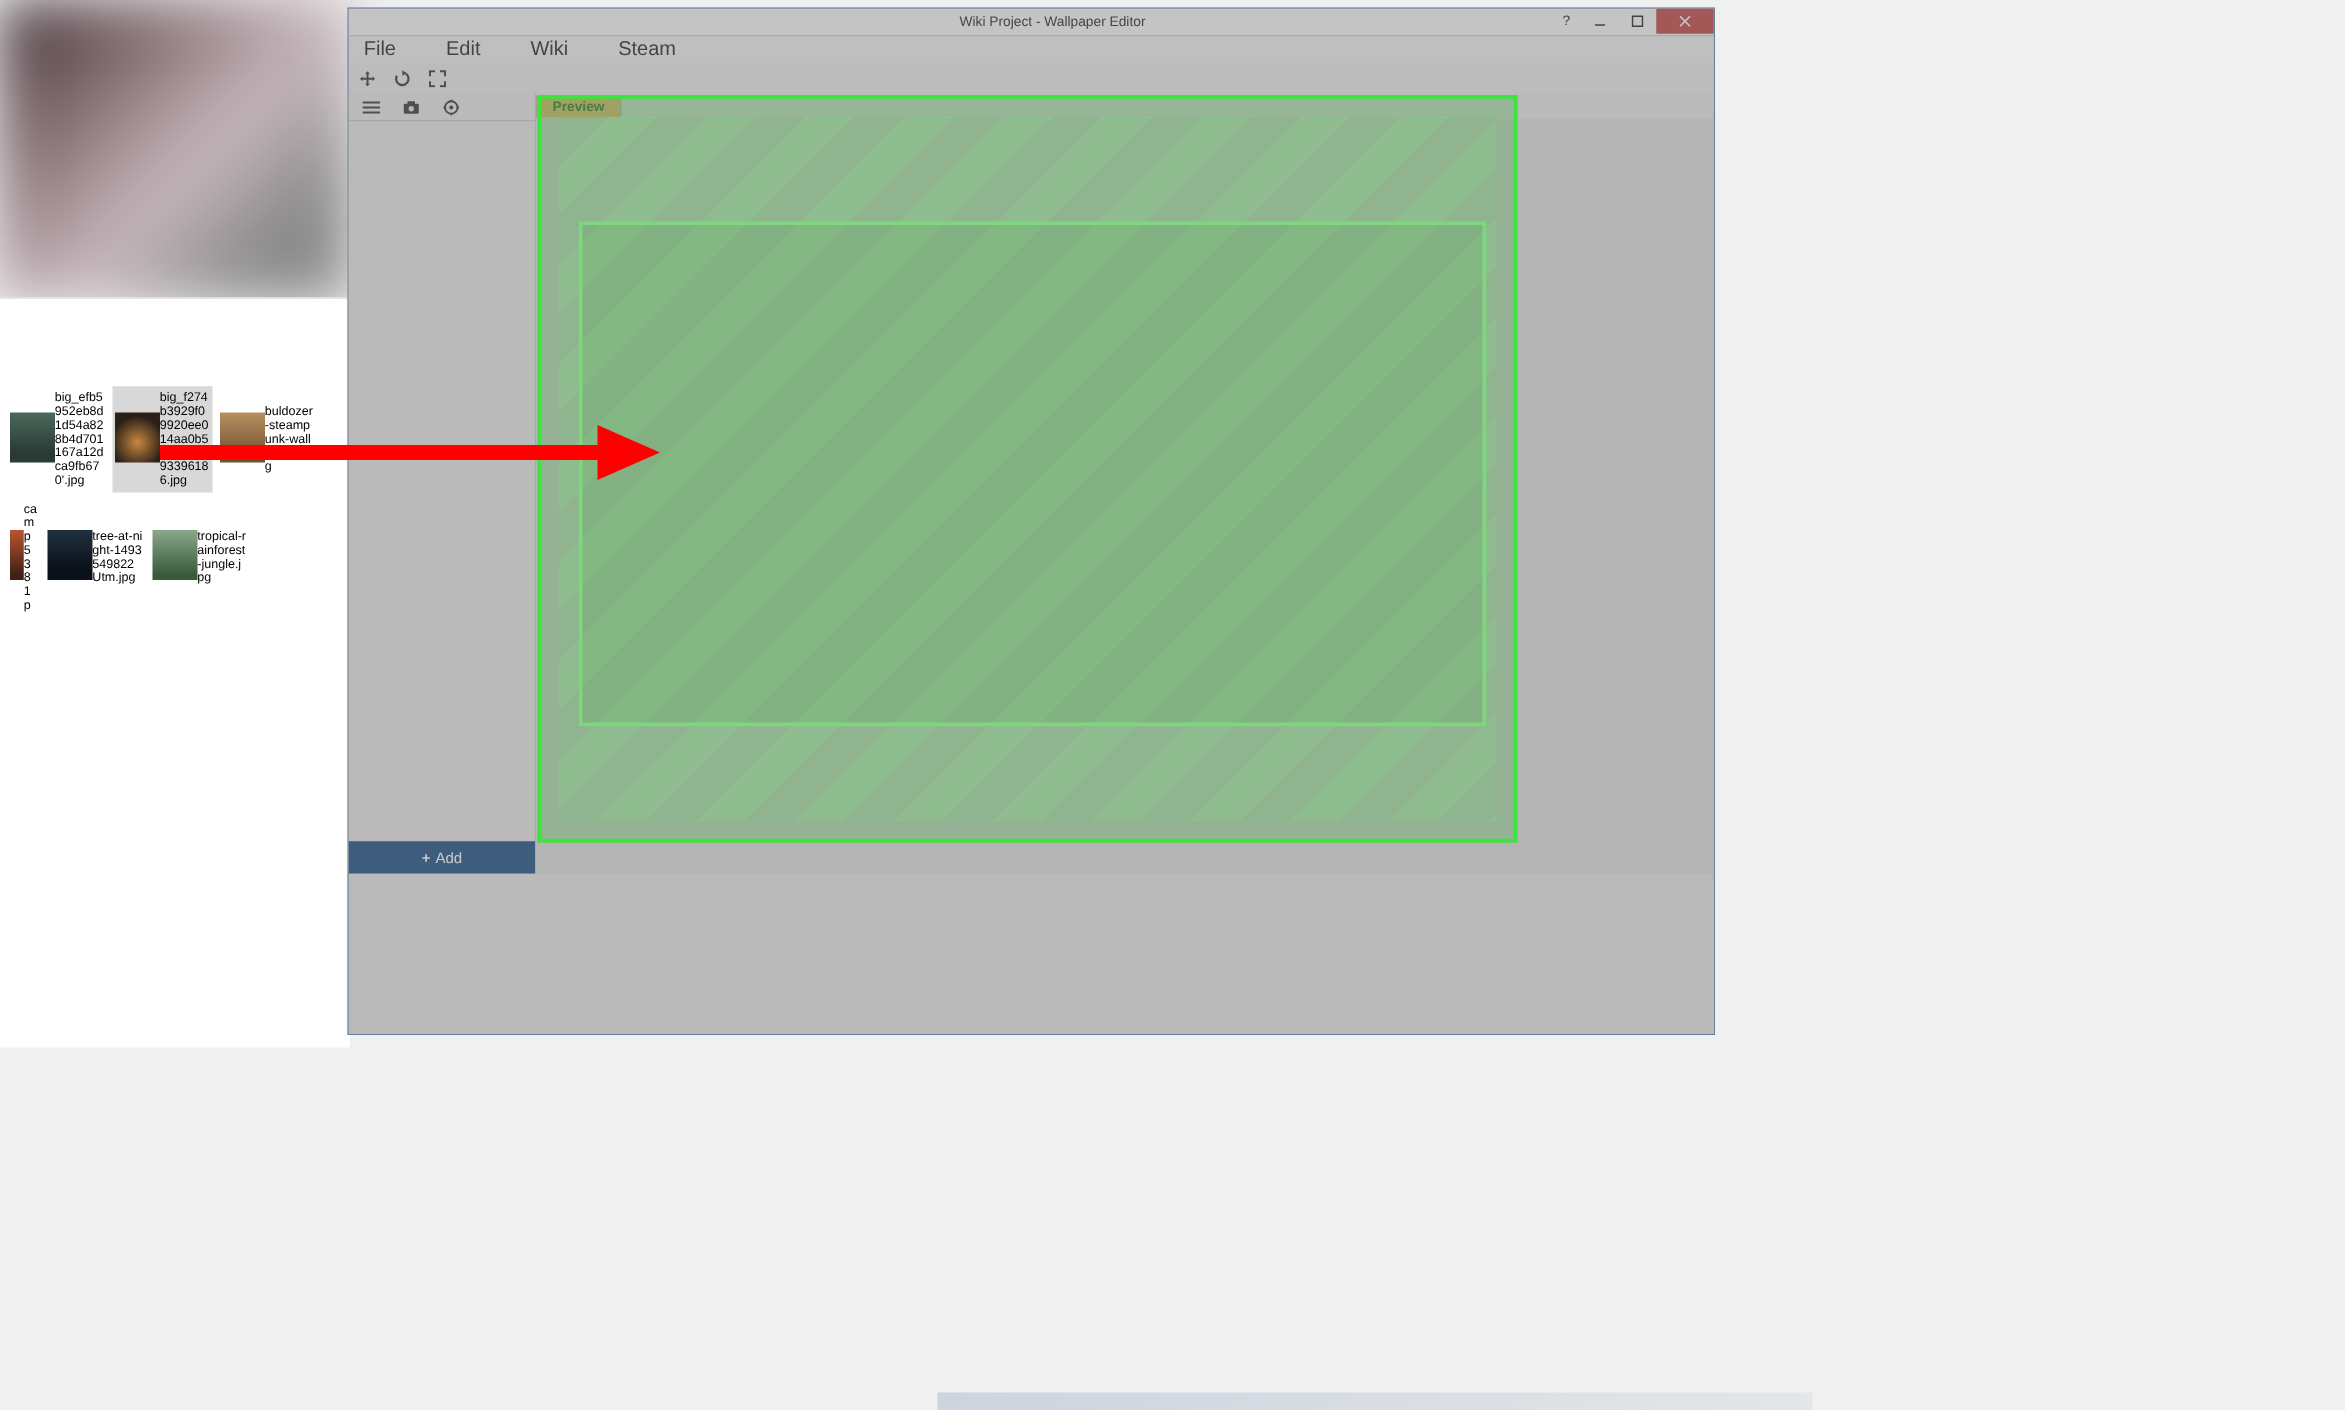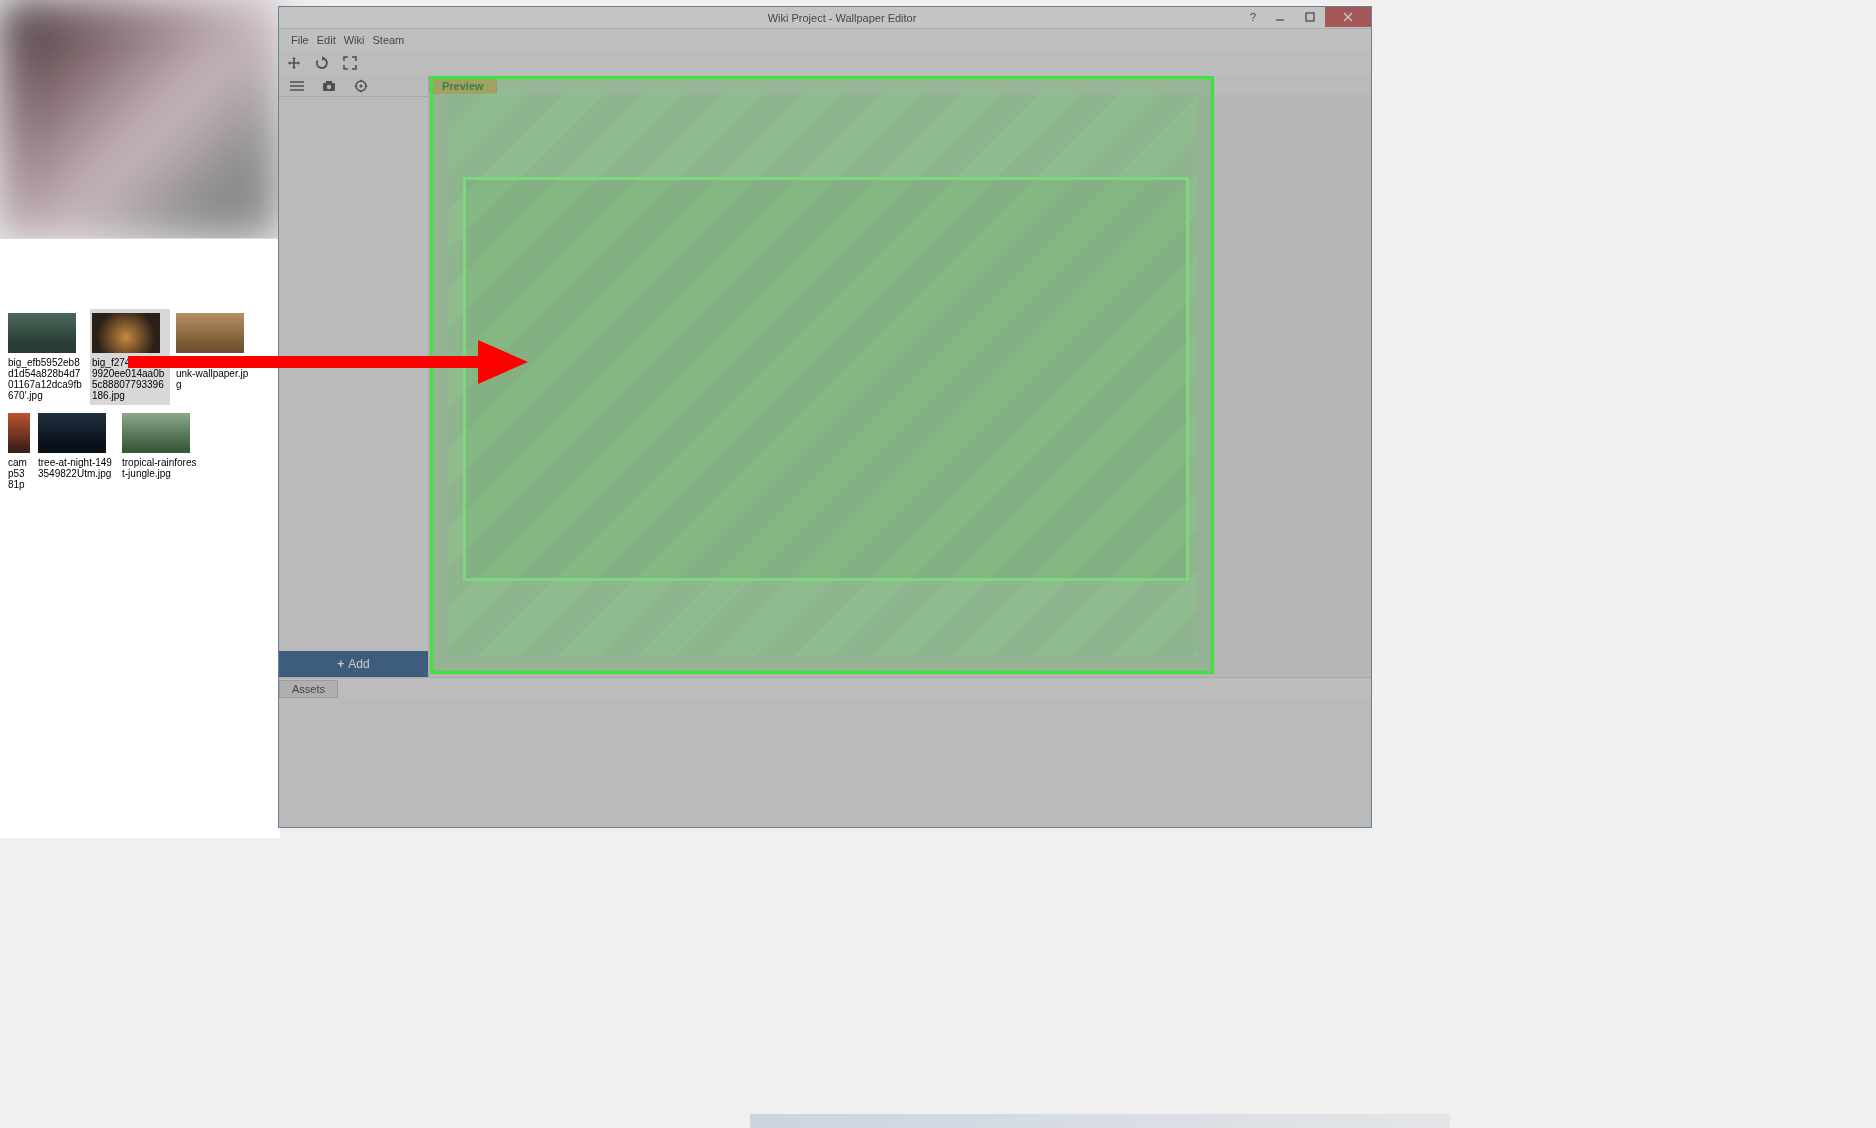--- a/index.html
+++ b/index.html
@@ -4,42 +4,42 @@
 <style>
 * { box-sizing: border-box; margin: 0; padding: 0; }
 body { font-family: "Segoe UI", Tahoma, sans-serif; font-size: 11px; background: #f0f0f0; width: 1876px; height: 1128px; overflow: hidden; position: relative; }
 
 
 .bg-blur { position: absolute; left: 0; top: 0; width: 280px; height: 240px; background: linear-gradient(135deg, #3a2a2e 0%, #8a7378 30%, #c8b8bd 55%, #888 80%); filter: blur(22px); }
 
 
 .file-explorer { position: absolute; left: 0; top: 238px; width: 280px; height: 600px; background: #ffffff; border-top: 1px solid #ddd; padding-top: 70px; }
 .file-grid { display: flex; flex-wrap: wrap; gap: 4px; padding: 0 6px; }
-.file-item { width: 80px; display: flex; flex-direction: column; padding: 4px 2px; cursor: pointer; }
+.file-item { width: 80px; display: flex; flex-direction: row; align-items: center; padding: 4px 2px; cursor: pointer; }
 .file-item.selected { background: #d8d8d8; }
 .thumb { width: 68px; height: 40px; background: #3a4a55; margin-bottom: 4px; }
 .thumb.t1 { background: linear-gradient(180deg,#4a6a5a 0%, #2a3a35 80%); }
 .thumb.t2 { background: radial-gradient(circle at 50% 60%, #c88840 0%, #2a2018 70%); }
 .thumb.t3 { background: linear-gradient(180deg,#b89060 0%, #705030 90%); }
 .thumb.t4 { background: linear-gradient(180deg,#bb5530 0%, #402018 90%); width:22px; }
 .thumb.t5 { background: linear-gradient(180deg,#203040 0%, #0a1018 80%); }
 .thumb.t6 { background: linear-gradient(180deg,#8aa88a 0%, #3a5a3a 90%); }
 .file-label { font-size: 10px; line-height: 11px; word-break: break-all; text-align: left; width: 100%; color: #000; }
 
 
 .app-window { position: absolute; left: 278px; top: 6px; width: 1094px; height: 822px; background: #e8e8e8; border: 1px solid #6a8fb5; display: flex; flex-direction: column; }
 
 .titlebar { height: 22px; background: #f8f8f8; display: flex; align-items: center; border-bottom: 1px solid #d0d0d0; position: relative; }
 .titlebar .title-text { position: absolute; left: 50%; transform: translateX(-50%); font-size: 11px; color: #333; margin-left: 17px; }
 .win-controls { position: absolute; right: 0; top: 0; display: flex; height: 20px; }
 .win-btn { width: 30px; height: 20px; display: flex; align-items: center; justify-content: center; font-size: 11px; color: #333; }
 .win-btn.help { width: 24px; }
 .win-btn.close { background: #c75050; color: #fff; width: 46px; }
 
-.menubar { height: 22px; display: flex; align-items: center; padding: 0 8px; gap: 0; background: #f0f0f0; font-size: 11px; color: #333; }
+.menubar { height: 22px; display: flex; align-items: center; padding: 0 8px; gap: 32px; background: #f0f0f0; font-size: 16px; color: #333; }
 .menu-item { padding: 2px 4px; cursor: pointer; }
 
 .toolbar { height: 24px; display: flex; align-items: center; padding: 0 6px; gap: 10px; background: #ececec; }
 .tool-btn { width: 18px; height: 18px; display: flex; align-items: center; justify-content: center; color: #444; cursor: pointer; font-size: 14px; }
 
 .main-area { flex: 1; display: flex; background: #e8e8e8; }
 .left-panel { width: 150px; background: #e8e8e8; display: flex; flex-direction: column; border-right: 1px solid #ccc; }
 .left-toolbar { height: 22px; display: flex; align-items: center; gap: 12px; padding: 0 8px; border-bottom: 1px solid #ccc; color: #444; }
 .lt-btn { width: 20px; height: 18px; display: flex; align-items: center; justify-content: center; cursor: pointer; font-size: 13px; }
 .left-spacer { flex: 1; }
@@ -198,23 +198,20 @@
 
     <div class="center-panel">
       <div class="preview-tab">
         <div class="tab-label">Preview</div>
       </div>
       <div class="preview-body"></div>
     </div>
 
   </div>
 
-  <div class="assets-bar">
-    <div class="assets-tab">Assets</div>
-  </div>
   <div class="assets-body"></div>
 </div>
 
 <div class="dim-veil"></div>
 
 <div class="drop-overlay">
   <div class="drop-hatch"></div>
   <div class="drop-inner"></div>
 </div>
 

